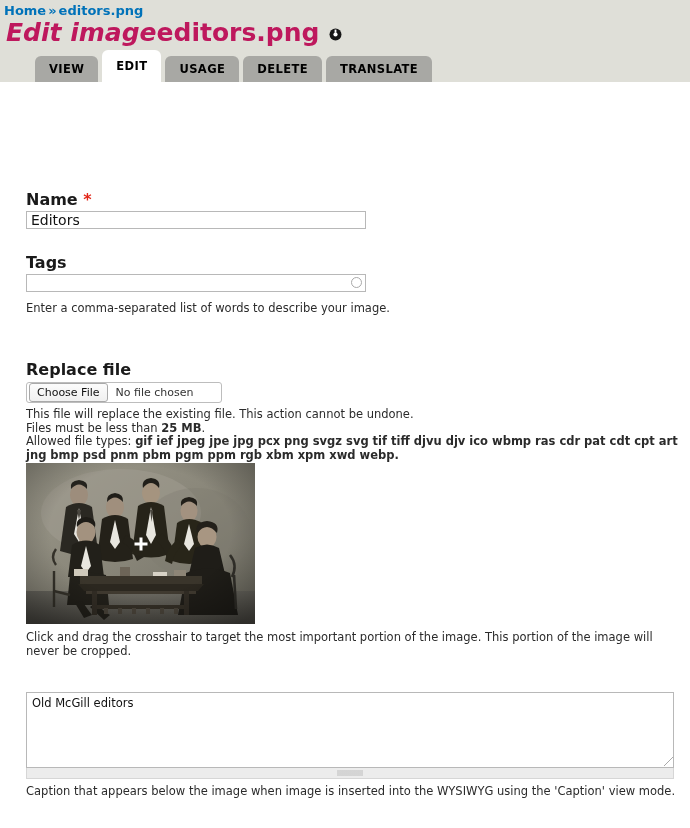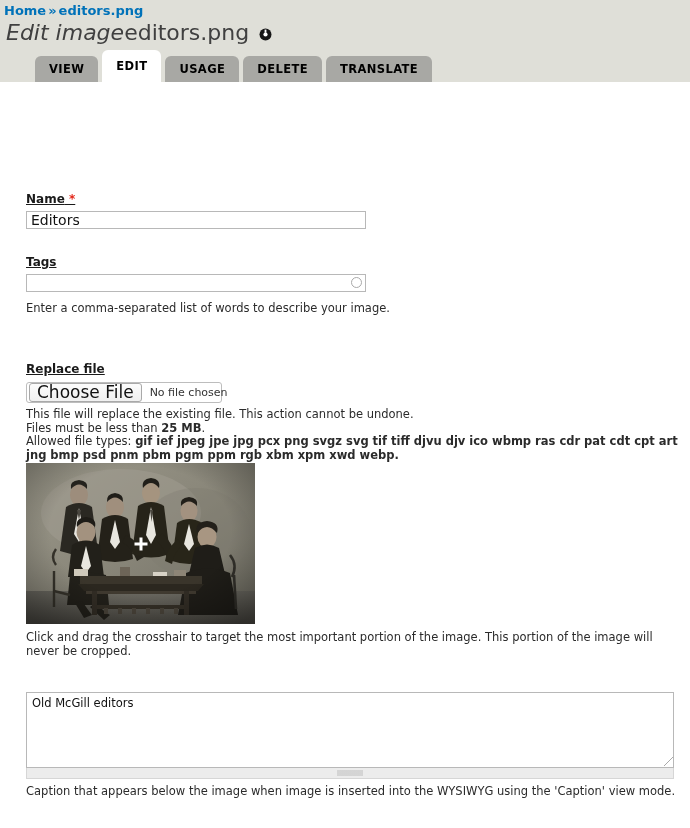--- a/index.html
+++ b/index.html
@@ -43,24 +43,24 @@
     font-weight: bold;
   }
 
   #page-title-row {
     display: flex;
     align-items: center;
     padding: 2px 0 0 6px;
     height: 26px;
   }
   #page-title {
-    font-size: 22px;
+    font-size: 25px;
     line-height: 22px;
-    color: #404040;
-    font-weight: normal;
+    color: #be185d;
+    font-weight: bold;
     white-space: nowrap;
   }
   #page-title .t-italic {
     font-style: italic;
   }
   #page-title .t-name {
     font-style: normal;
   }
   .contextual-icon {
     margin-left: 10px;
@@ -104,25 +104,24 @@
   
   #form-area {
     padding: 0 0 0 26px;
     box-sizing: border-box;
     position: relative;
   }
   .field {
     position: relative;
   }
   .field-label {
-    font-size: 12px;
+    font-size: 16px;
     font-weight: bold;
     color: #1a1a1a;
     line-height: 15px;
-    text-decoration: underline;
   }
   .req-marker {
     color: #e3271a;
     font-weight: bold;
   }
   .text-input {
     display: block;
     box-sizing: border-box;
     height: 18px;
     border: 1px solid #b8b8b8;
@@ -173,21 +172,21 @@
     background: #fff;
     height: 21px;
     box-sizing: border-box;
     padding: 0;
     width: 196px;
   }
   #choose-file-btn {
     border: 1px solid #a9a9a9;
     border-radius: 3px;
     background: linear-gradient(#fcfcfc, #f0f0f0);
-    font-size: 17px;
+    font-size: 11px;
     color: #111;
     padding: 1px 7px;
     margin: 1px 0 1px 2px;
     line-height: 15px;
     white-space: nowrap;
   }
   #no-file-text {
     font-size: 11px;
     color: #333;
     margin-left: 8px;

